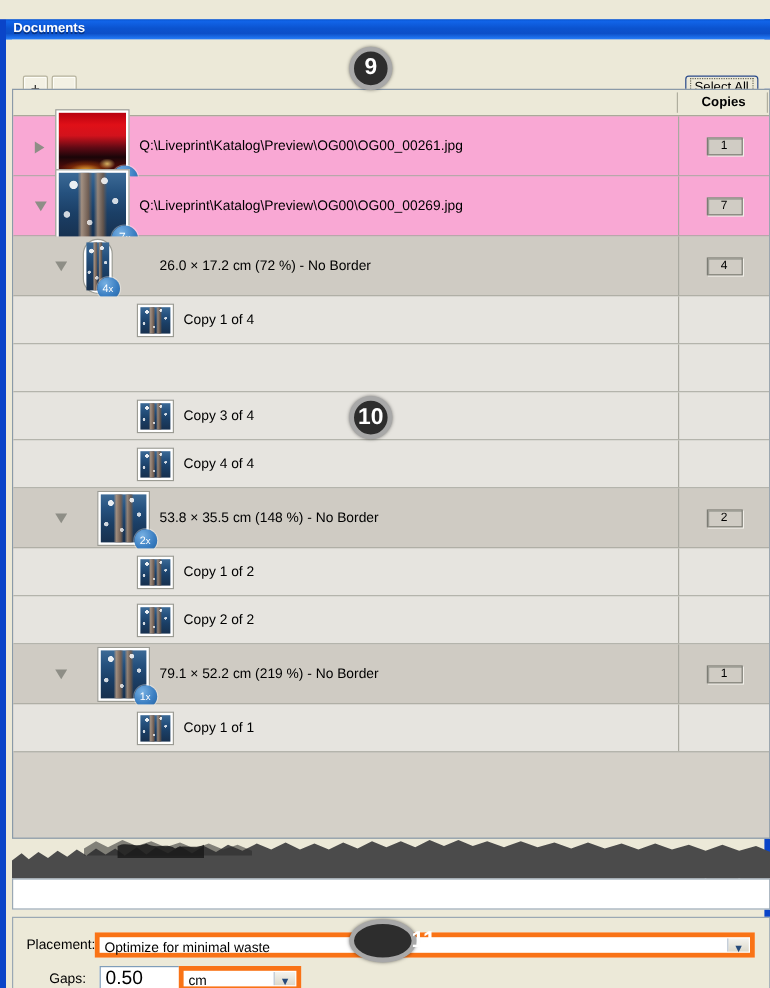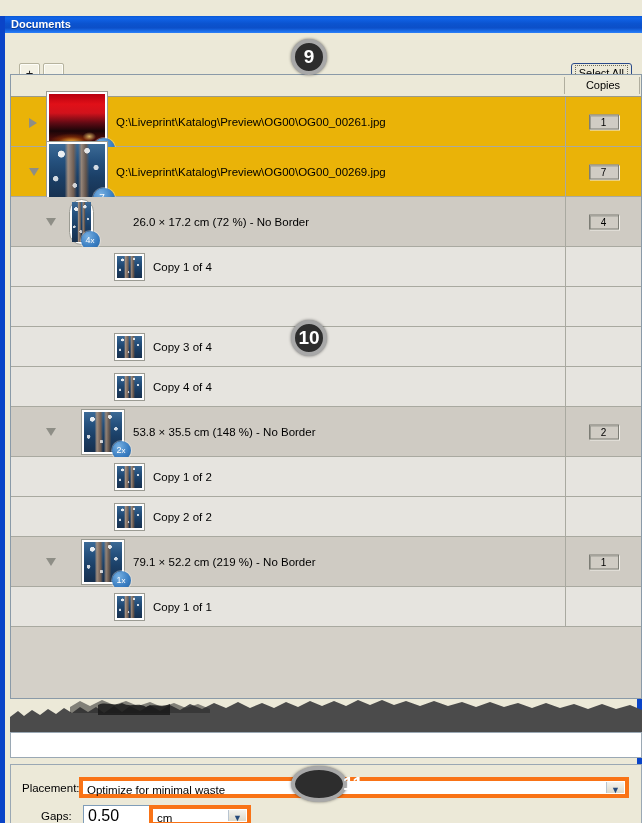--- a/index.html
+++ b/index.html
@@ -65,34 +65,34 @@
     position:absolute;left:5px;top:58px;width:632px;height:625px;
     box-sizing:border-box;
     border:1px solid #8a9aa8;
     background:#d4d0c8;
     overflow:hidden;
   }
   .hdr{
     position:relative;height:22px;box-sizing:border-box;
     background:#ece9d8;
     border-bottom:1px solid #9a9a8a;
-    font-size:11px;color:#000;
+    font-size:11px;color:#000;font-weight:bold;
   }
   .hdr .sep{position:absolute;top:2px;bottom:2px;width:1px;background:#b0ae9e;}
   .hdr .copies{
     position:absolute;right:0;top:0;width:76px;height:21px;
     line-height:21px;text-align:center;font-size:11px;
   }
   .rows{position:relative;}
   .row{
     position:relative;height:50px;box-sizing:border-box;
     border-bottom:1px solid #a9a9a0;
     background:#d0ccc4;
   }
-  .row.lvl0{background:#eab308;}
+  .row.lvl0{background:#f9a8d4;}
   .row.lvl1{background:#cfcbc3;}
   .row.copy{background:#e6e4df;height:40px;}
   .row .tw{
     position:absolute;left:0;top:0;bottom:0;right:76px;
   }
   .tri{
     position:absolute;top:50%;margin-top:-4px;
     width:0;height:0;
   }
   .tri.right{
@@ -379,16 +379,16 @@
     <div class="lbl" style="left:30px;top:45px;">Gaps:</div>
     <div class="txtin" style="left:72px;top:40px;width:68px;height:21px;">0.50</div>
     <div class="combo" style="left:138px;top:40px;width:102px;height:21px;">
       <span>cm</span>
       <span class="arrow">▼</span>
     </div>
   </div>
 
   <div id="callouts">
       <div class="callout" style="left: 286px; top: 23px;">9</div>
-      <div class="callout" style="left: 286px; top: 304px;">10</div>
+      <div class="callout" style="left: 286px; top: 314px;">10</div>
       <div class="callout" style="left: 286px; top: 750px; padding-left: 48px;">11</div>
     </div>
 </div>
 
 </body></html>

